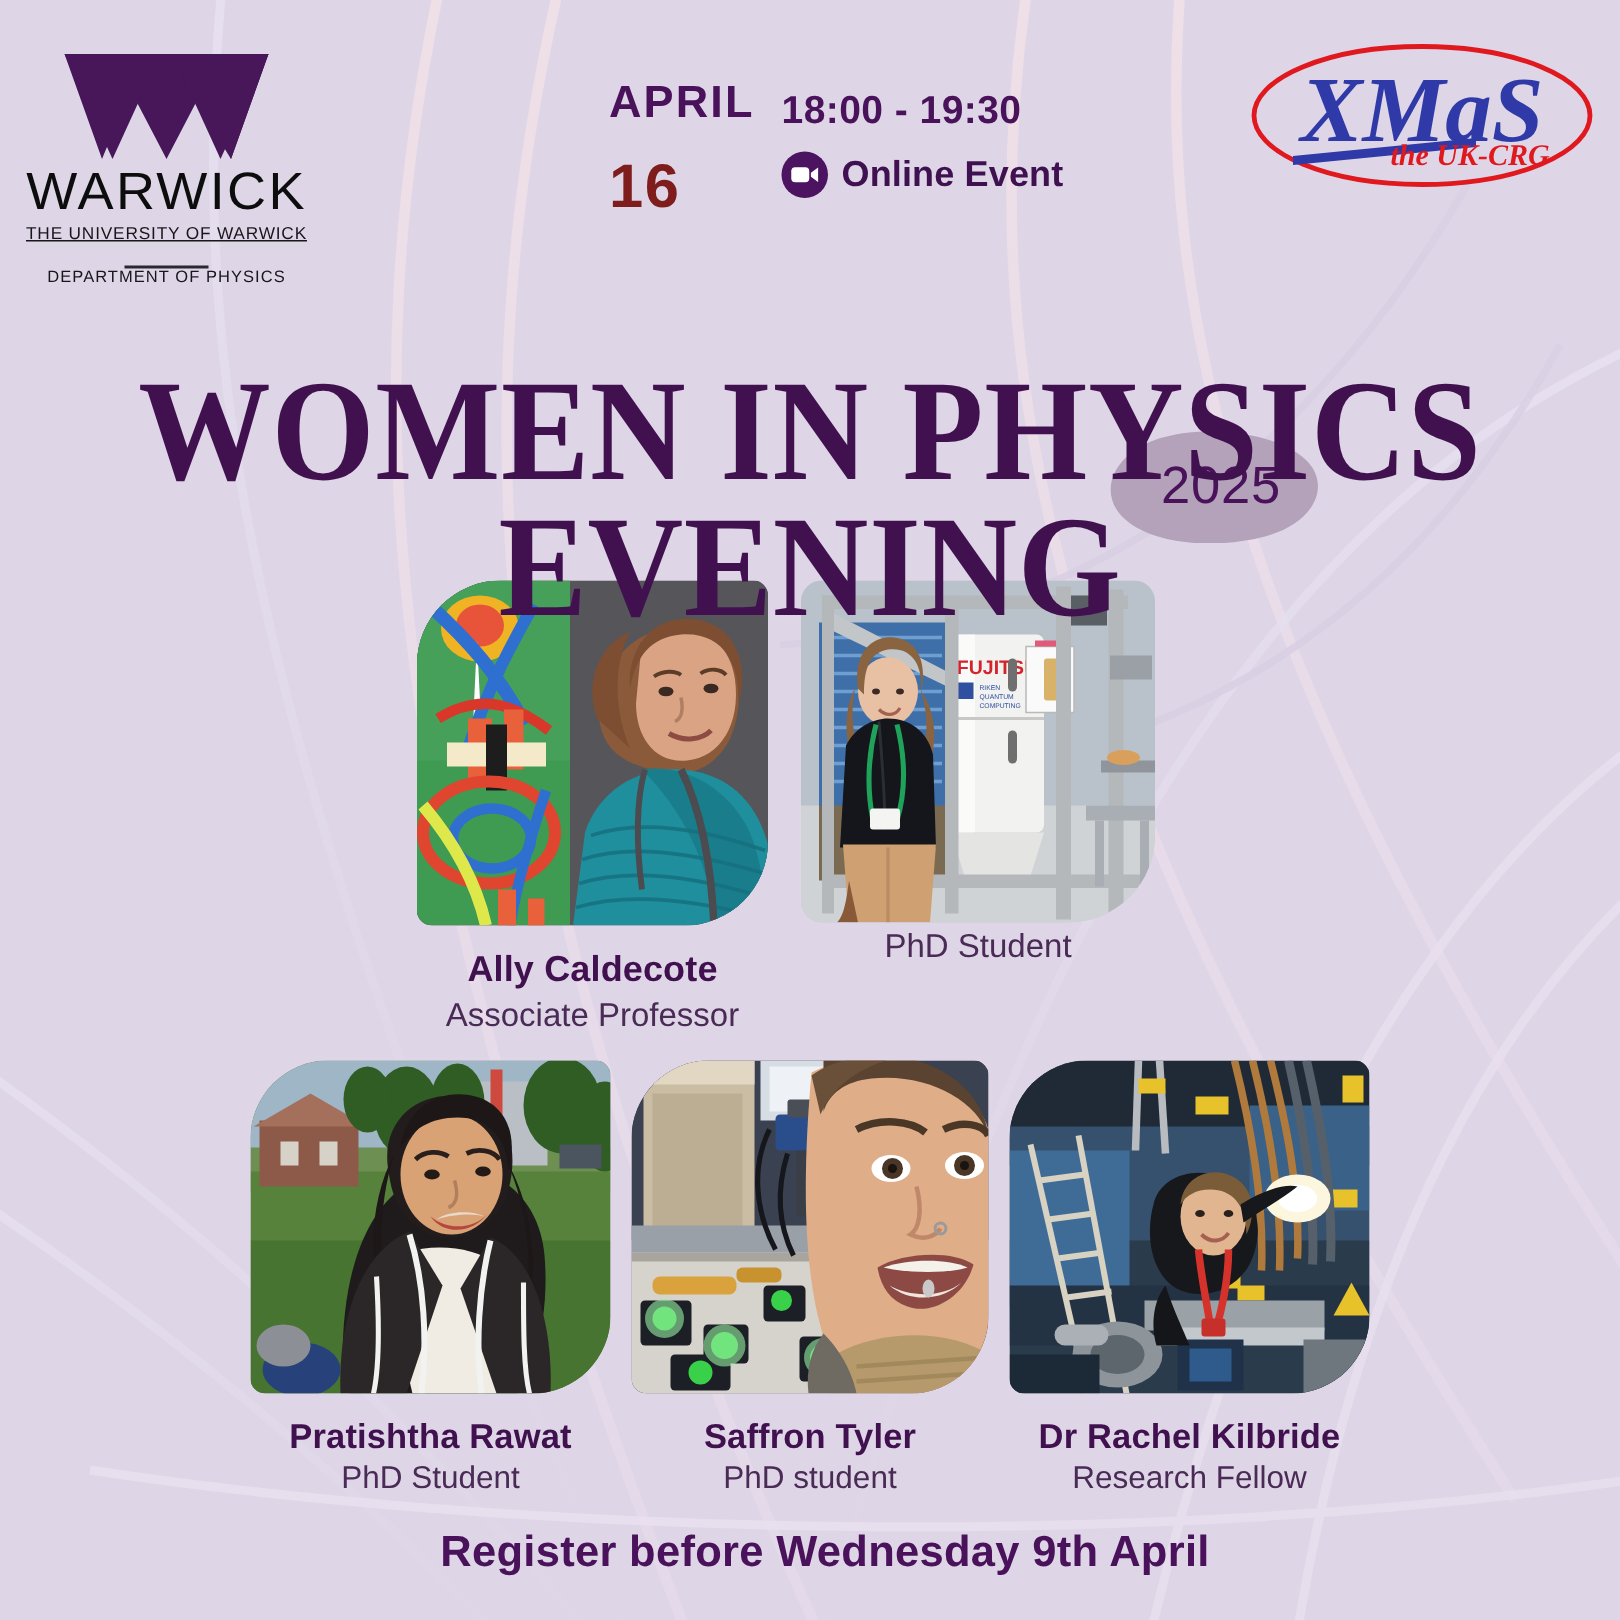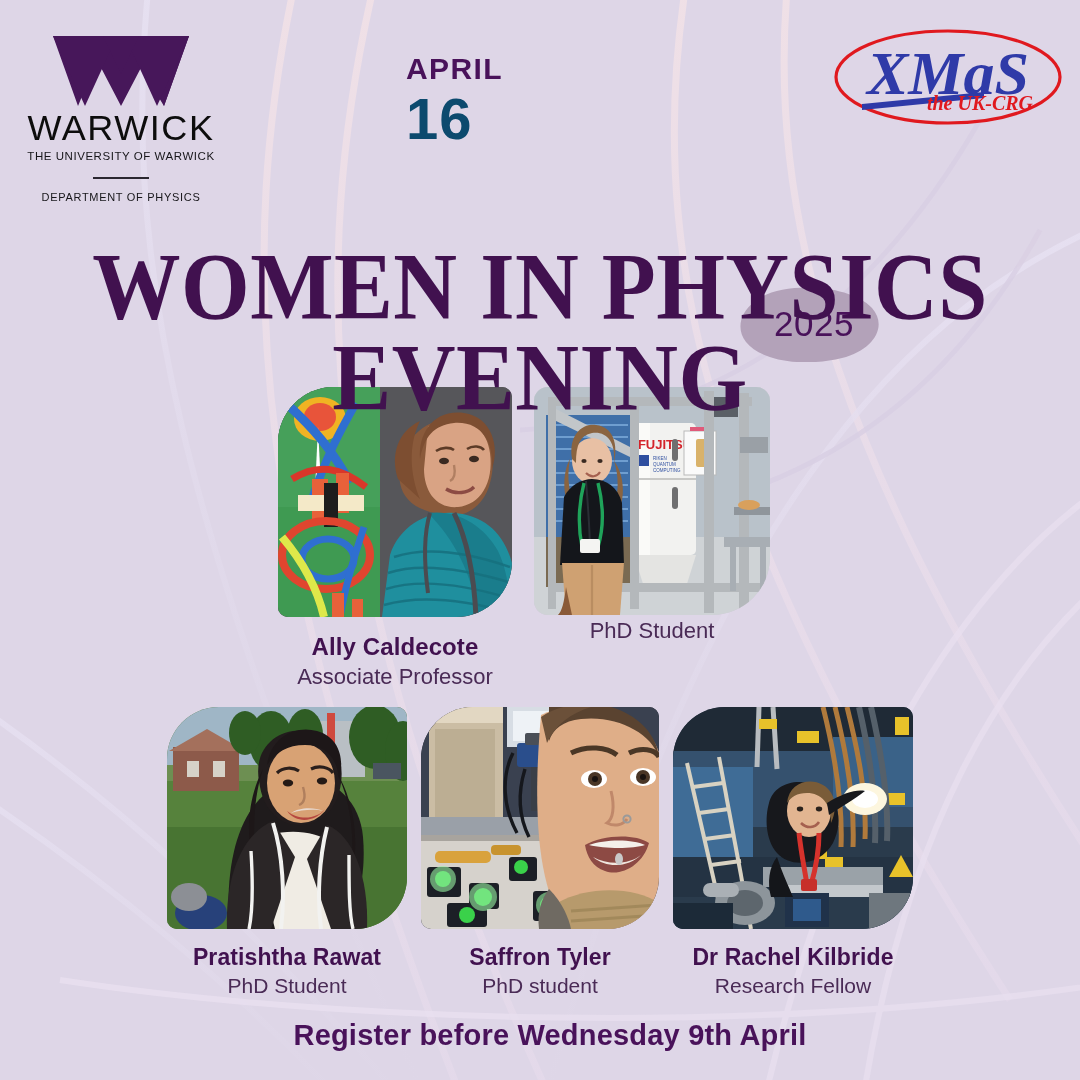--- a/index.html
+++ b/index.html
@@ -7,38 +7,38 @@
     width:1080px;height:1080px;overflow:hidden;position:relative;
     background:#ded6e7;
     font-family:"Liberation Sans", sans-serif;
   }
   .stage{position:absolute;inset:0;overflow:hidden;}
 
   
   .bg-arcs{position:absolute;inset:0;pointer-events:none;}
 
   
-  .warwick{position:absolute;left:26px;top:34px;width:190px;text-align:center;}
+  .warwick{position:absolute;left:16px;top:34px;width:190px;text-align:center;}
   .warwick-mark{width:140px;height:72px;margin:0 auto;display:block;}
   .warwick-word{
     font-size:35px;letter-spacing:1.5px;color:#0d0d0d;font-weight:400;
     line-height:1;margin-top:4px;
     transform:scaleX(1.03);
   }
   .warwick-sub{
-    font-size:11.5px;letter-spacing:0.55px;color:#17161a;margin-top:5px;
+    font-size:11.5px;letter-spacing:0.55px;color:#17161a;margin-top:5px;text-decoration:underline;
   }
   .warwick-rule{width:56px;height:1.6px;background:#2a2730;margin:15px auto 0;}
-  .warwick-dept{font-size:11px;letter-spacing:0.7px;color:#17161a;margin-top:12px;}
+  .warwick-dept{font-size:11px;letter-spacing:0.7px;color:#17161a;}
 
   
   .datewrap{position:absolute;left:406px;top:54px;display:flex;gap:18px;align-items:flex-start;}
   .dcol{line-height:1;text-align:left;}
   .d-month{font-size:30px;font-weight:700;color:#49125a;letter-spacing:1.4px;}
-  .d-day{font-size:58px;font-weight:700;color:#0c4a6e;margin-top:6px;letter-spacing:1px;}
+  .d-day{font-size:41px;font-weight:700;color:#7f1d1d;margin-top:20px;letter-spacing:1px;}
   .tcol{padding-top:4px;}
   .d-time{font-size:26px;font-weight:600;color:#49125a;letter-spacing:0.3px;}
   .d-online{display:flex;align-items:center;gap:9px;margin-top:12px;}
   .cam-circle{
     width:31px;height:31px;border-radius:50%;background:#4c1361;
     display:flex;align-items:center;justify-content:center;flex:0 0 auto;
   }
   .d-online-label{font-size:24px;font-weight:700;color:#3f1150;letter-spacing:0.1px;}
 
   
@@ -151,20 +151,32 @@
     <div class="warwick-sub">THE UNIVERSITY OF WARWICK</div>
     <div class="warwick-rule"></div>
     <div class="warwick-dept">DEPARTMENT OF PHYSICS</div>
   </div>
 
   <div class="datewrap">
     <div class="dcol">
       <div class="d-month">APRIL</div>
       <div class="d-day">16</div>
     </div>
+    <div class="tcol">
+      <div class="d-time">18:00 - 19:30</div>
+      <div class="d-online">
+        <span class="cam-circle">
+          <svg width="19" height="13" viewBox="0 0 19 13">
+            <rect x="0.5" y="1.5" width="12" height="10" rx="2.6" fill="#ffffff"></rect>
+            <path d="M13.6 5.1 L18.4 1.6 V11.4 L13.6 7.9 Z" fill="#ffffff"></path>
+          </svg>
+        </span>
+        <span class="d-online-label">Online Event</span>
+      </div>
+    </div>
   </div>
 
   <svg class="xmas" viewBox="0 0 232 110">
     <ellipse cx="116" cy="55" rx="112" ry="46" fill="none" stroke="#e0191f" stroke-width="3.2"></ellipse>
     <text x="116" y="72" text-anchor="middle" font-family="'Liberation Serif', serif" font-size="62" font-style="italic" font-weight="700" fill="#2f3aa8">XMaS</text>
     <path d="M30 82 L152 70 L152 76 L30 88 Z" fill="#2f3aa8"></path>
     <text x="148" y="88" text-anchor="middle" font-family="'Liberation Serif', serif" font-size="20" font-style="italic" font-weight="700" fill="#e0191f">the UK-CRG</text>
   </svg>
 
   <h1 class="title">

